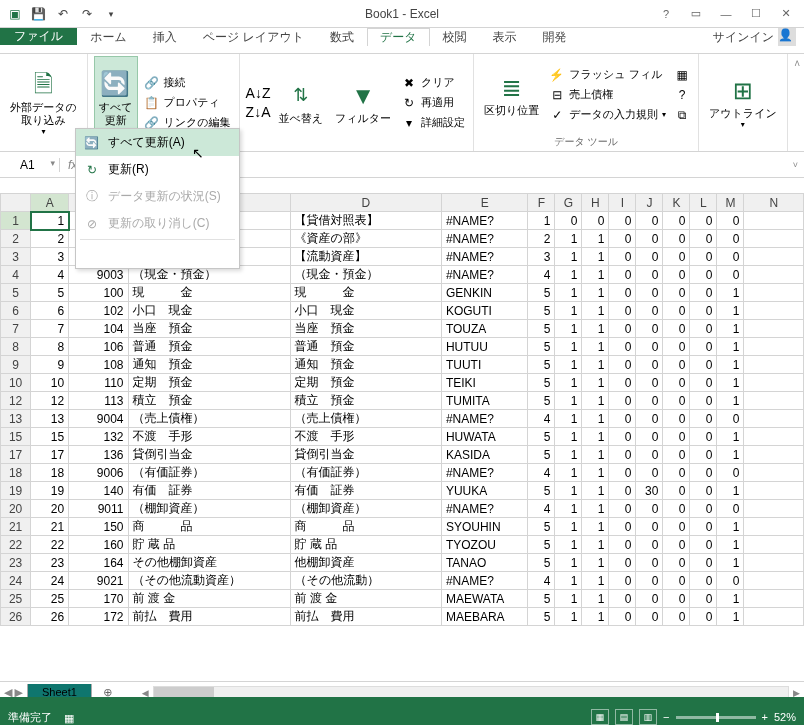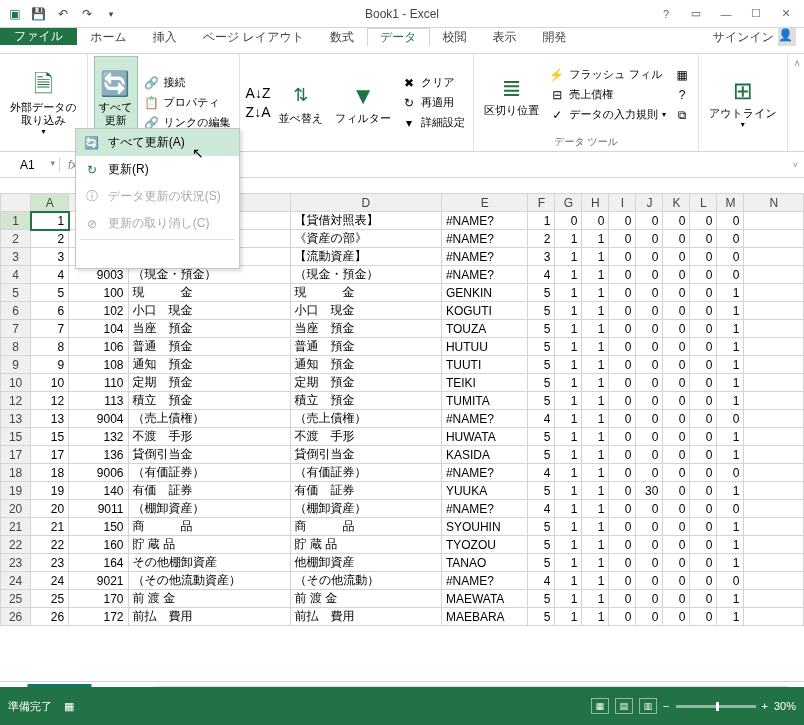--- a/index.html
+++ b/index.html
@@ -56,21 +56,21 @@
 
 .sheet-tabs { position: absolute; bottom: 22px; left: 0; right: 0; height: 22px; border-top: 1px solid #d4d4d4; display: flex; align-items: center; font-size: 11px; background: #fff; }
 .sheet-nav { display: flex; padding: 0 4px; gap: 2px; color: #888; }
 .sheet-tab { padding: 2px 14px; border: 1px solid #aaa; border-top: none; background: #0f766e; }
 .sheet-tab.active { border-bottom: 2px solid #217346; }
 .sheet-add { width: 20px; text-align: center; color: #666; margin-left: 6px; }
 .hscroll { flex: 1; margin-left: 20px; display: flex; align-items: center; }
 .scroll-track { flex: 1; height: 14px; background: #f0f0f0; border: 1px solid #ddd; position: relative; }
 .scroll-thumb { position: absolute; left: 0; width: 60px; height: 100%; background: #cdcdcd; }
 
-.statusbar { position: absolute; bottom: 0; left: 0; right: 0; height: 38px; background: #217346; color: #fff; display: flex; align-items: center; font-size: 11px; padding: 0 8px; gap: 12px; }
+.statusbar { position: absolute; bottom: 0; left: 0; right: 0; height: 28px; background: #217346; color: #fff; display: flex; align-items: flex-end; font-size: 11px; padding: 0 8px; gap: 12px; }
 .status-right { margin-left: auto; display: flex; align-items: center; gap: 6px; }
 .sb-icon { width: 18px; height: 16px; border: 1px solid rgba(255,255,255,0.5); display: flex; align-items: center; justify-content: center; font-size: 9px; }
 .zoom-slider { width: 80px; height: 3px; background: rgba(255,255,255,0.5); position: relative; }
 .zoom-thumb { position: absolute; left: 50%; top: -3px; width: 3px; height: 9px; background: #fff; }
 </style>
 </head>
 <body>
 
 <div class="titlebar">
   <div class="qat">
@@ -708,15 +708,15 @@
   <span>▦</span>
   <div class="status-right">
     <div class="sb-icon">▦</div>
     <div class="sb-icon">▤</div>
     <div class="sb-icon">▥</div>
     <span>−</span>
     <div class="zoom-slider">
         <div class="zoom-thumb"></div>
       </div>
     <span>+</span>
-    <span>30%</span>
+    <span>52%</span>
   </div>
 </div>
 
 </body></html>

